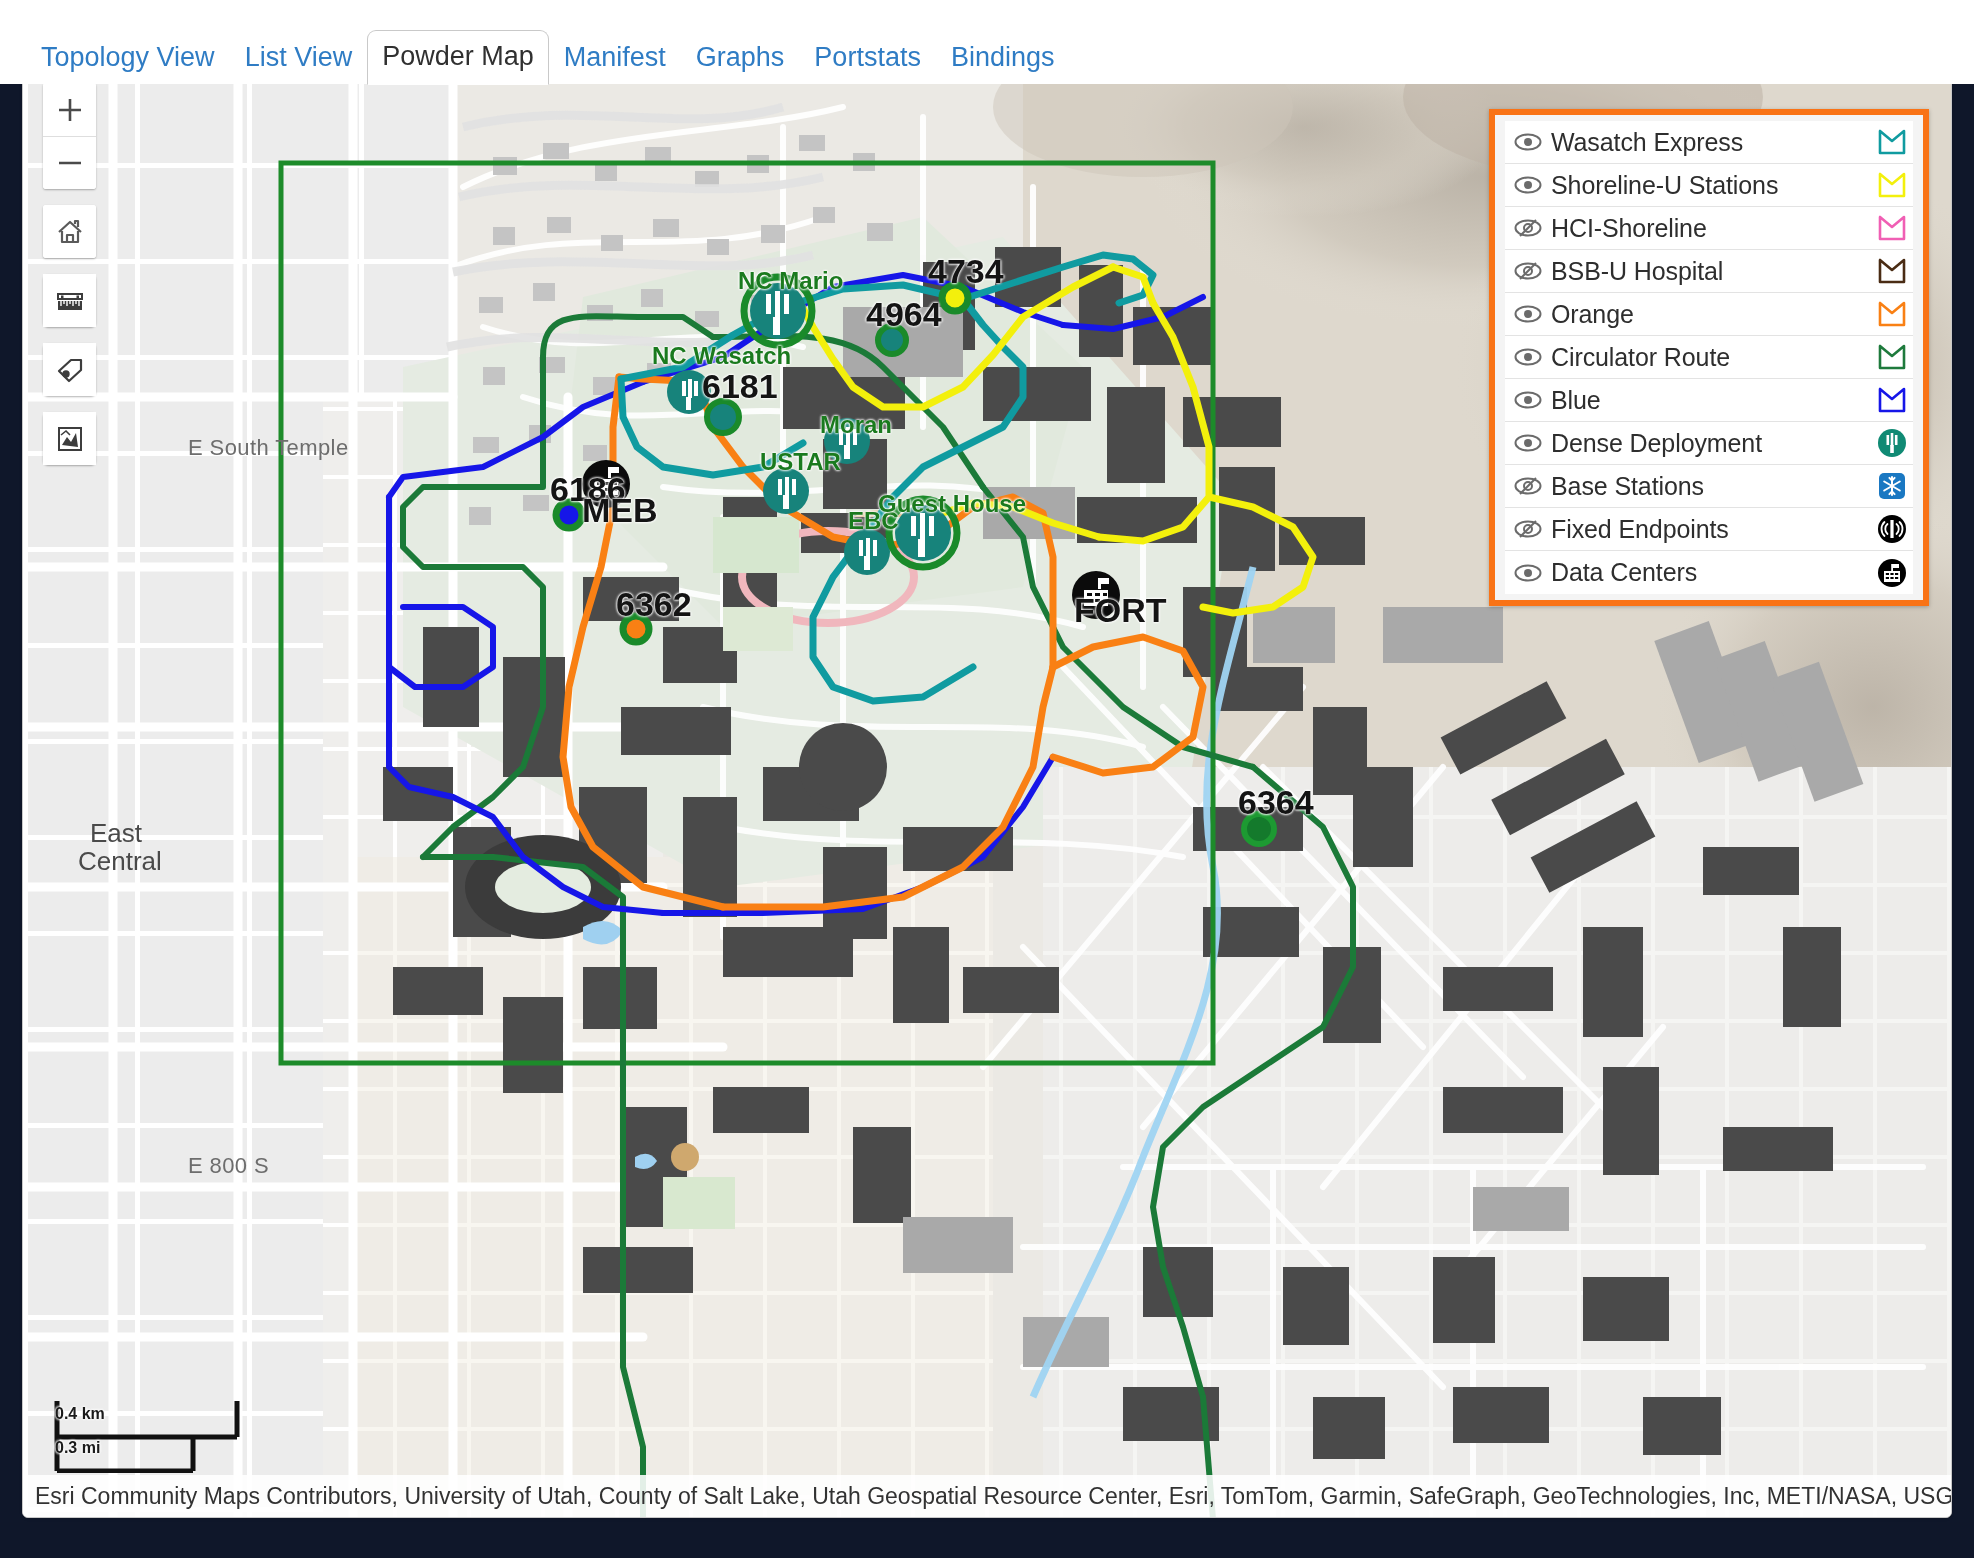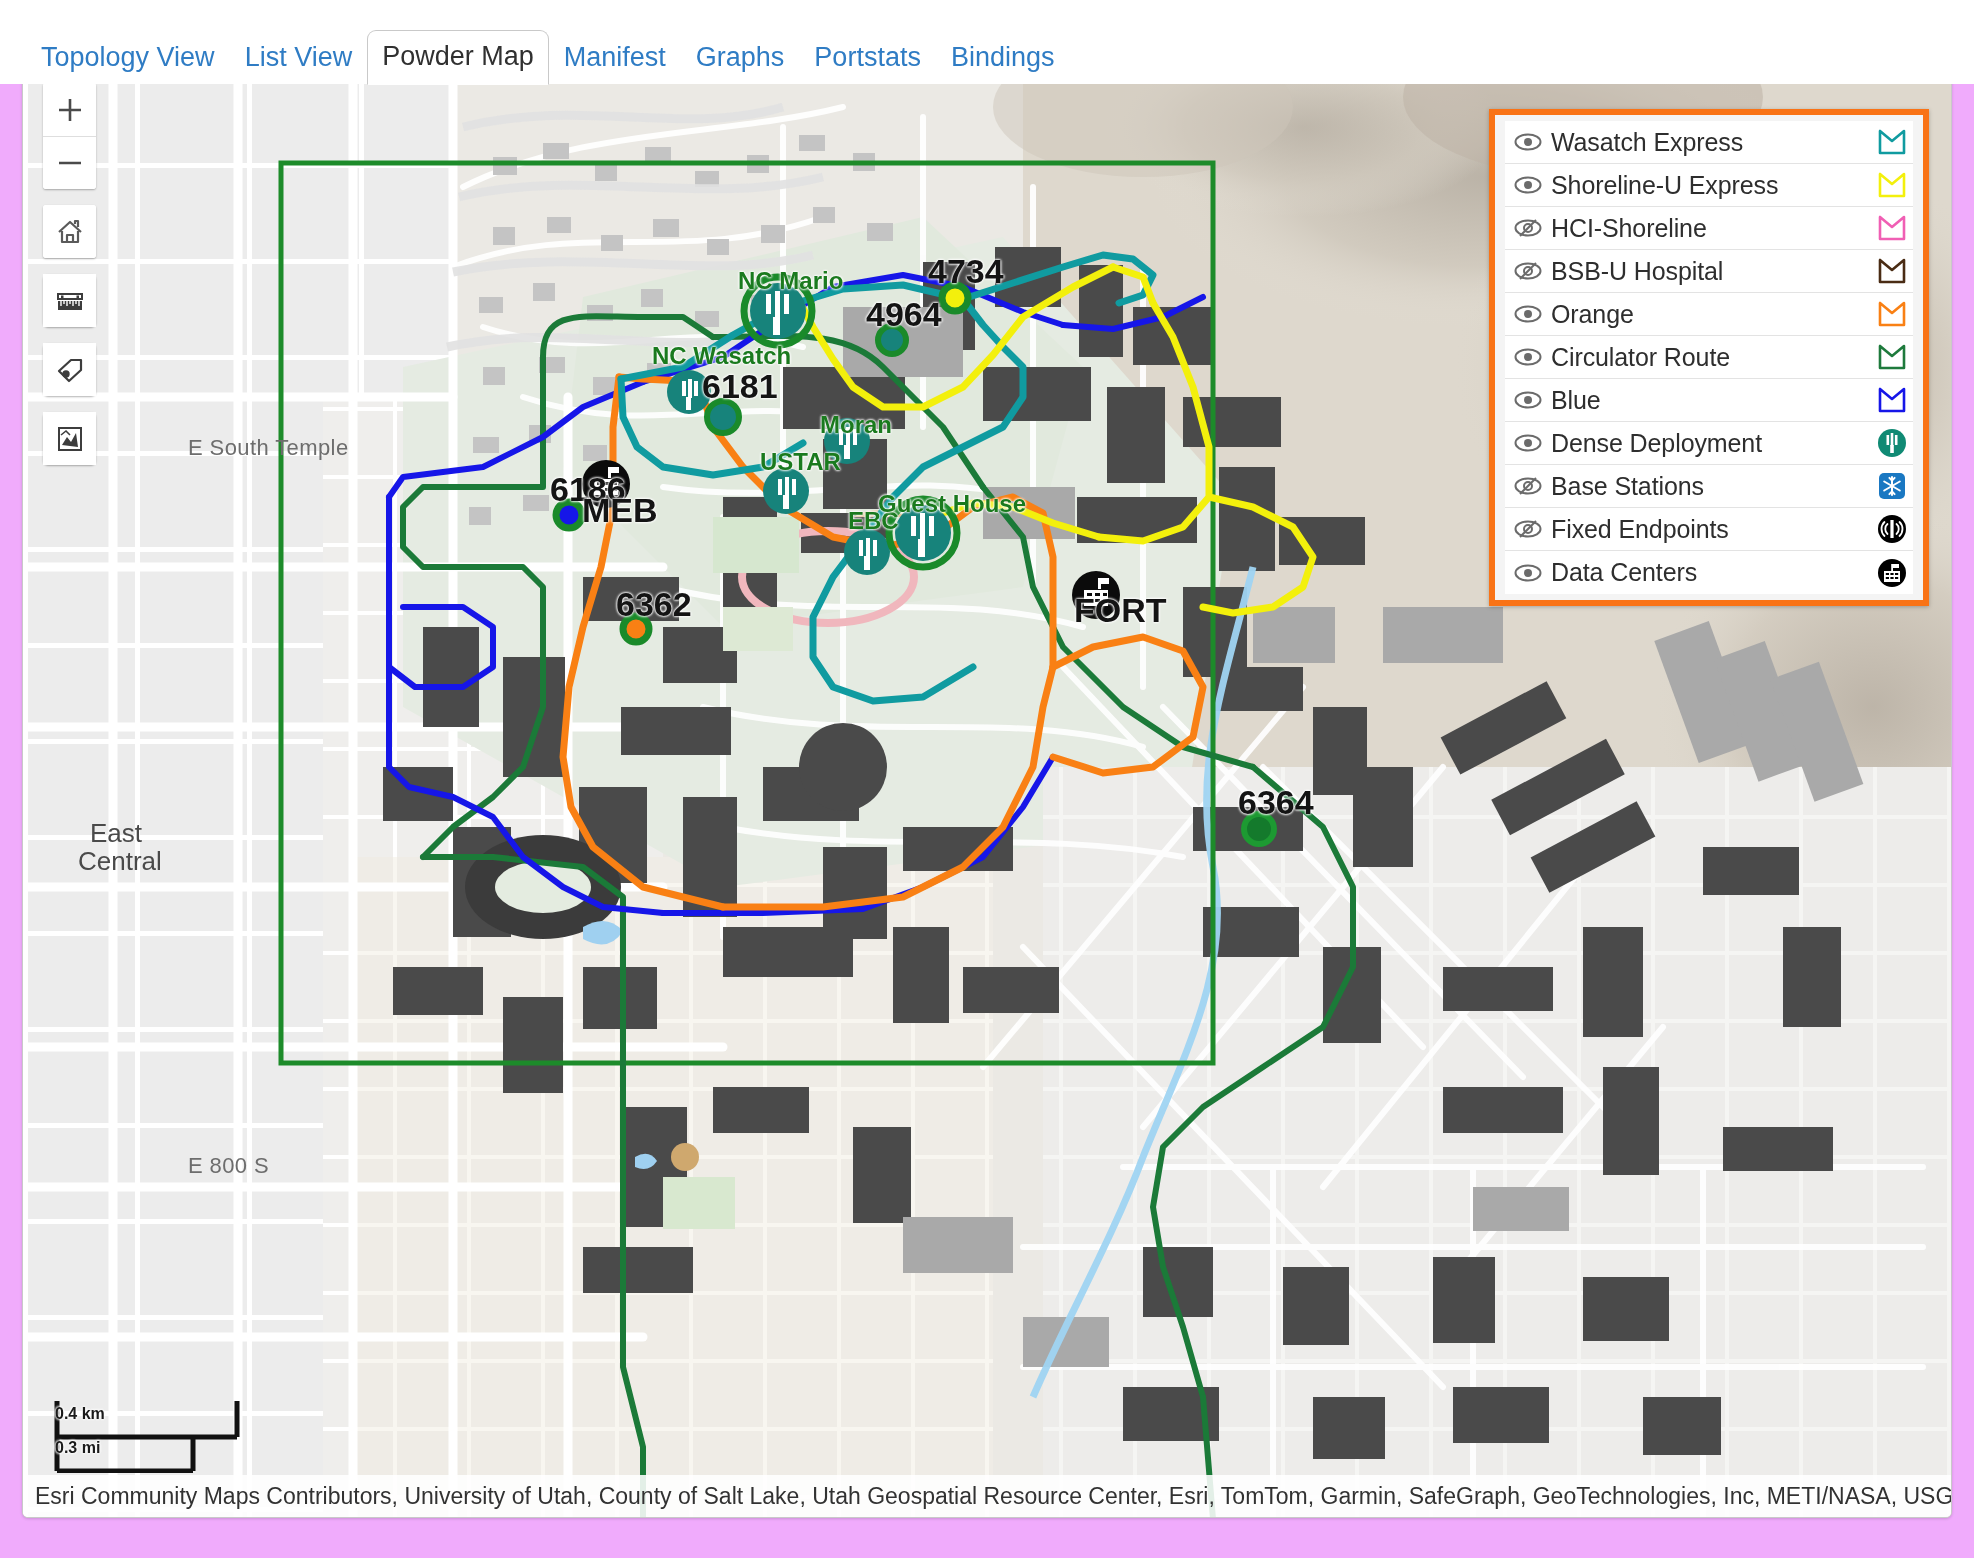--- a/index.html
+++ b/index.html
@@ -8,21 +8,21 @@
     width: 1974px; height: 1558px;
     background: #ffffff;
     font-family: "Liberation Sans", sans-serif;
     overflow: hidden;
   }
 
   #app {
     position: relative;
     width: 1974px;
     height: 1558px;
-    background: #f0abfc;
+    background: #0f172a;
   }
 
   
   .tabbar {
     position: absolute;
     left: 0; top: 0;
     width: 1974px; height: 84px;
     background: #ffffff;
     display: flex;
     align-items: flex-end;
@@ -674,21 +674,21 @@
         </span>
       </div>
 
       <div class="legend-row">
         <span class="eye">
           <svg width="30" height="20" viewBox="0 0 30 20">
               <ellipse cx="15" cy="10" rx="12.5" ry="7.5" fill="none" stroke="#6b6b6b" stroke-width="2"></ellipse>
               <circle cx="15" cy="10" r="4" fill="#6b6b6b"></circle>
             </svg>
         </span>
-        <span class="legend-label">Shoreline-U Express</span>
+        <span class="legend-label">Shoreline-U Stations</span>
         <span class="swatch">
           <svg width="30" height="28" viewBox="0 0 30 28">
               <path d="M3 3 V25 H27 V3 L15 13 Z" fill="none" stroke="#f3f00c" stroke-width="2.6" stroke-linejoin="round"></path>
             </svg>
         </span>
       </div>
 
       <div class="legend-row">
         <span class="eye">
           <svg width="30" height="20" viewBox="0 0 30 20">

